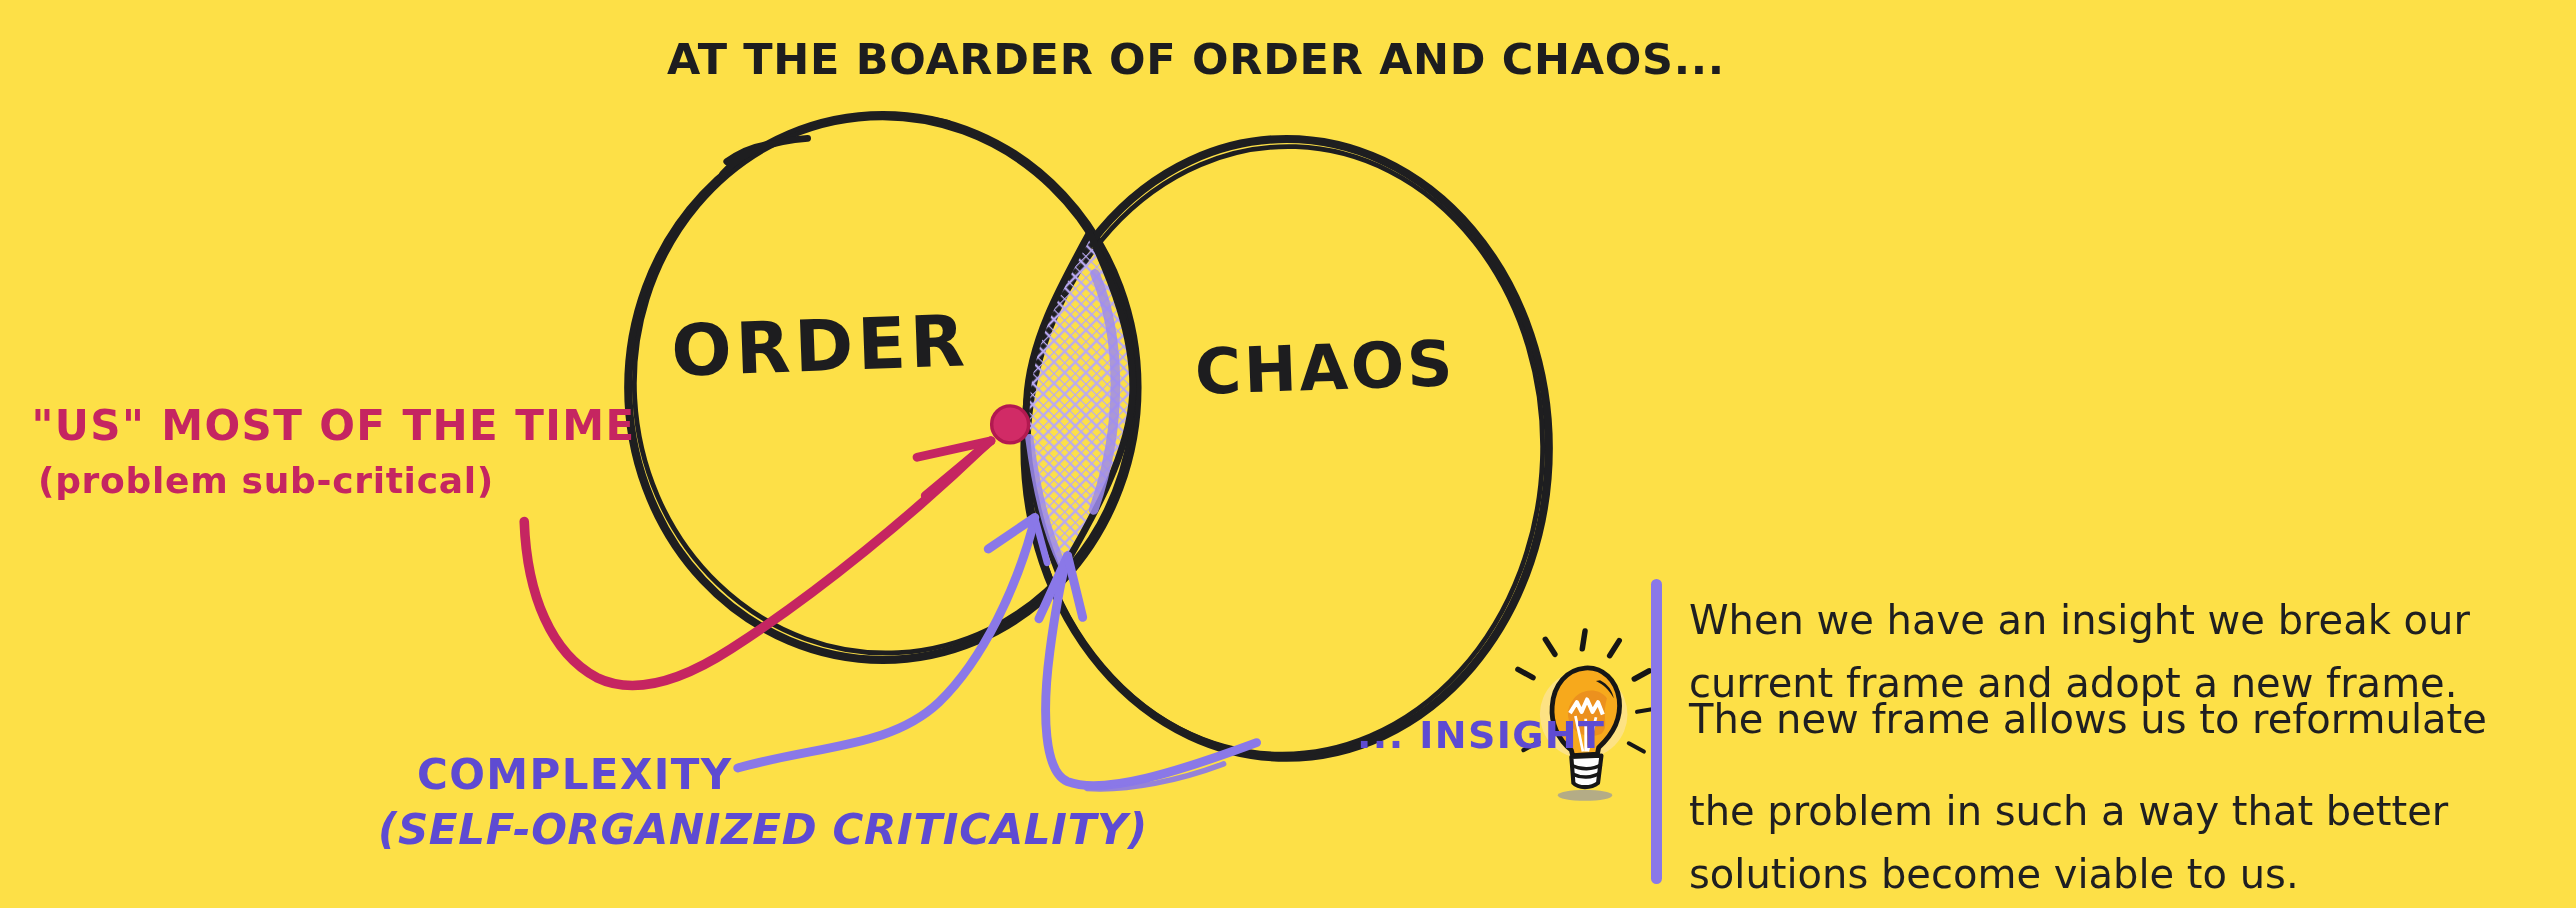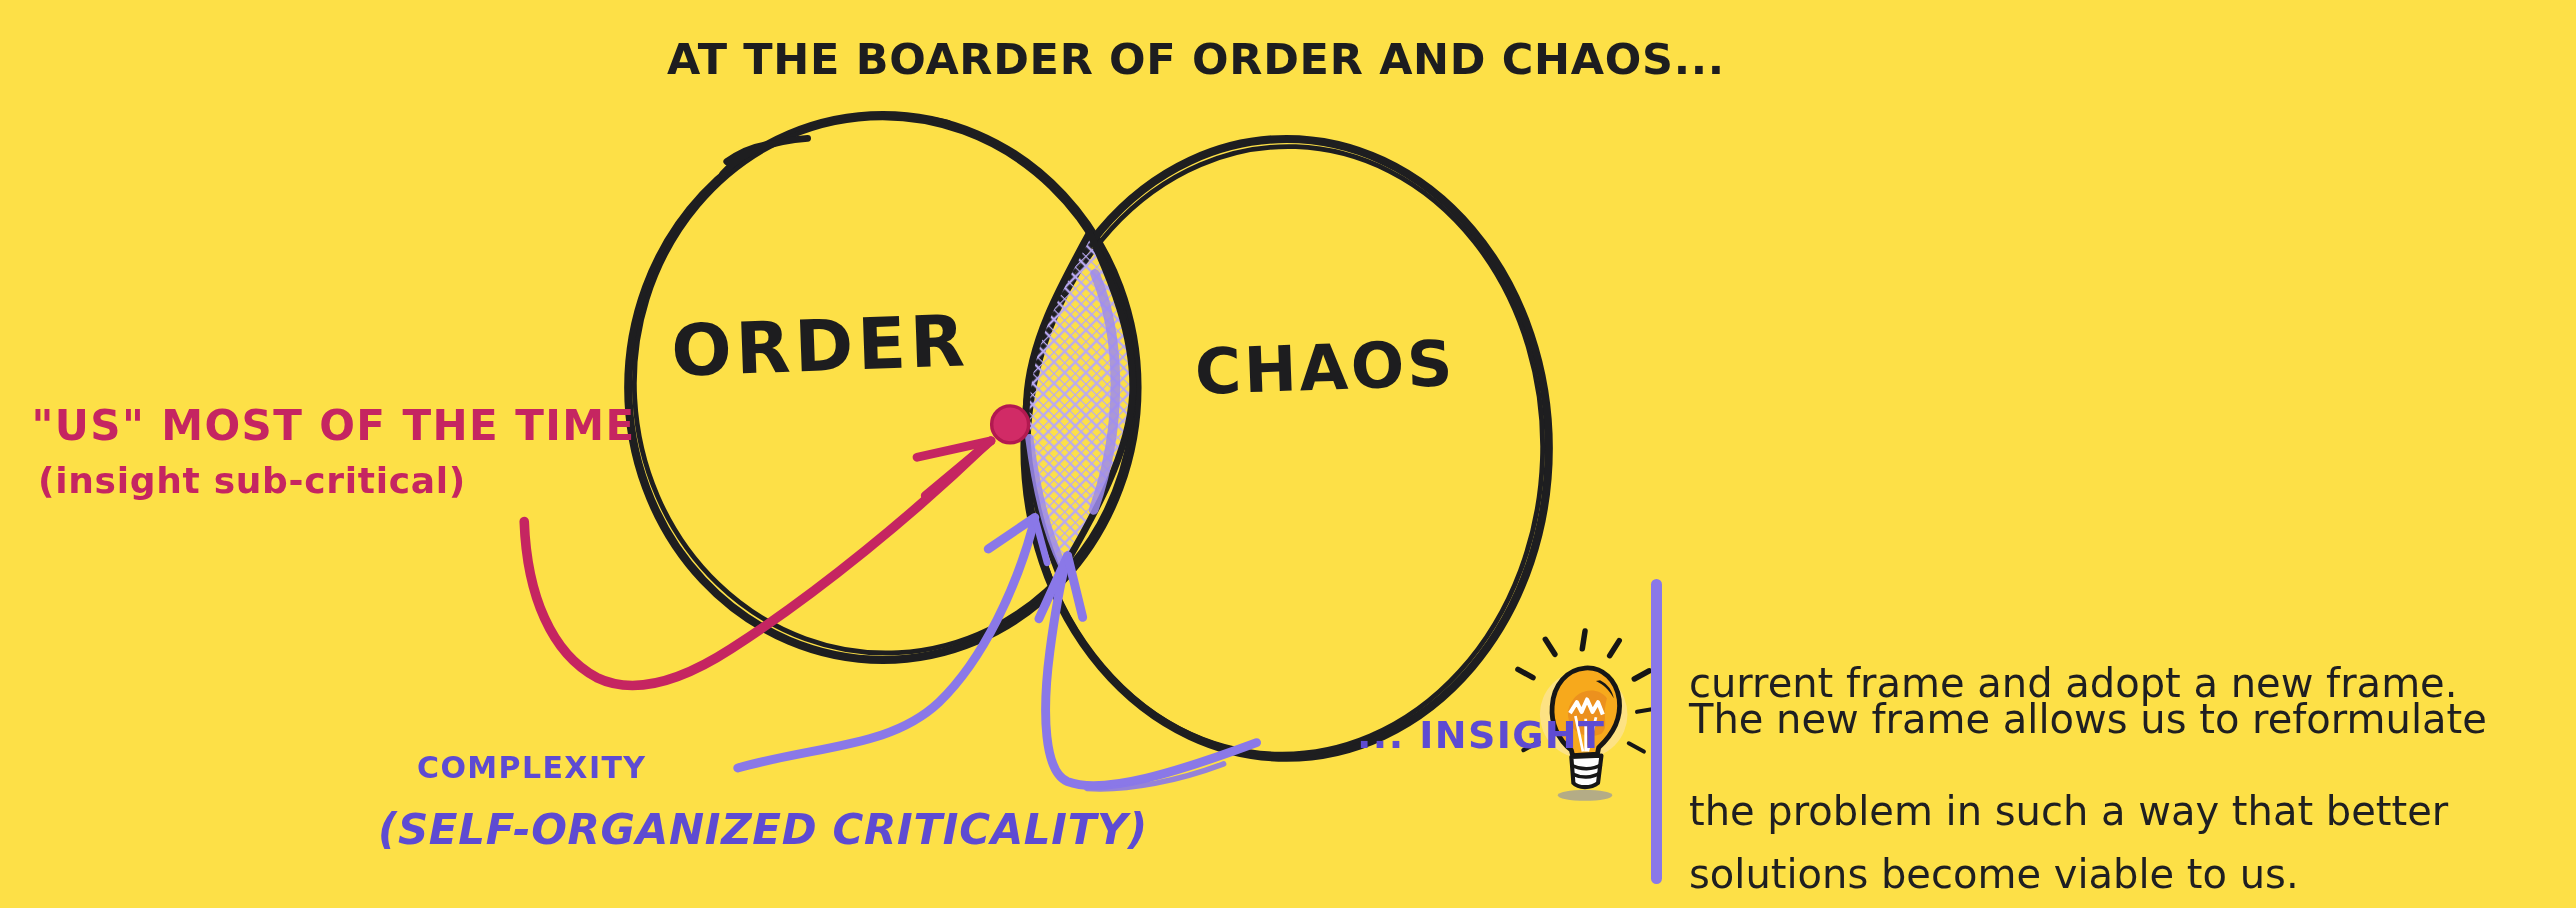--- a/index.html
+++ b/index.html
@@ -11,21 +11,21 @@
     font-family:"DejaVu Sans", sans-serif;
   }
   .stage svg.drawing{position:absolute;left:0;top:0;}
   .txt{position:absolute;white-space:nowrap;}
   .hand-caps{font-weight:bold;color:#1d1d1f;}
   #title{left:667px;top:34px;width:958px;text-align:center;font-size:43px;letter-spacing:0.7px;}
   #order-label{left:820px;top:346px;font-size:71px;letter-spacing:4.1px;transform:translate(-50%,-50%) rotate(-2deg);}
   #chaos-label{left:1325px;top:368px;font-size:63px;letter-spacing:2.7px;transform:translate(-50%,-50%) rotate(-2deg);}
   #us-line1{left:31.5px;top:401px;font-size:42px;font-weight:bold;color:#c52561;letter-spacing:1.4px;}
   #us-line2{left:38px;top:460px;font-size:36px;font-weight:bold;color:#c52561;letter-spacing:0.7px;}
-  #complexity-line1{left:417px;top:750px;font-size:30px;font-weight:bold;color:#5e4bd2;letter-spacing:1.4px;}
+  #complexity-line1{left:417px;top:750px;font-size:42px;font-weight:bold;color:#5e4bd2;letter-spacing:1.4px;}
   #complexity-line2{left:378px;top:805px;font-size:42px;font-weight:bold;color:#5e4bd2;letter-spacing:0.7px;font-style:italic;}
   #insight-label{left:1357px;top:713px;font-size:38px;font-weight:bold;color:#5e4bd2;letter-spacing:1.4px;}
   .note-line{position:absolute;left:1689px;font-size:40px;color:#1f1f21;white-space:nowrap;}
   #note-line-0{top:597px;}
   #note-line-1{top:660px;}
   #note-line-2{top:696px;}
   #note-line-3{top:788px;}
   #note-line-4{top:851px;}
   #note-bar{position:absolute;left:1651px;top:579px;width:11px;height:305px;border-radius:5.5px;background:#8a78e8;}
 </style>
@@ -121,27 +121,28 @@
       </g>
     </g>
   </svg>
 
   <div class="txt hand-caps" id="title">AT THE BOARDER OF ORDER AND CHAOS...</div>
 
   <div class="txt hand-caps" id="order-label">ORDER</div>
   <div class="txt hand-caps" id="chaos-label">CHAOS</div>
 
   <div class="txt" id="us-line1">"US" MOST OF THE TIME</div>
-  <div class="txt" id="us-line2">(insight sub-critical)</div>
+  <div class="txt" id="us-line2">(problem sub-critical)</div>
 
   <div class="txt" id="complexity-line1">COMPLEXITY</div>
   <div class="txt" id="complexity-line2">(SELF-ORGANIZED CRITICALITY)</div>
 
   <div class="txt" id="insight-label">... INSIGHT</div>
 
   <div id="note-bar"></div>
+  <div class="note-line" id="note-line-0">When we have an insight we break our</div>
   <div class="note-line" id="note-line-1">current frame and adopt a new frame.</div>
   <div class="note-line" id="note-line-2">The new frame allows us to reformulate</div>
   <div class="note-line" id="note-line-3">the problem in such a way that better</div>
   <div class="note-line" id="note-line-4">solutions become viable to us.</div>
 
 </div>
 
 
 </body></html>

